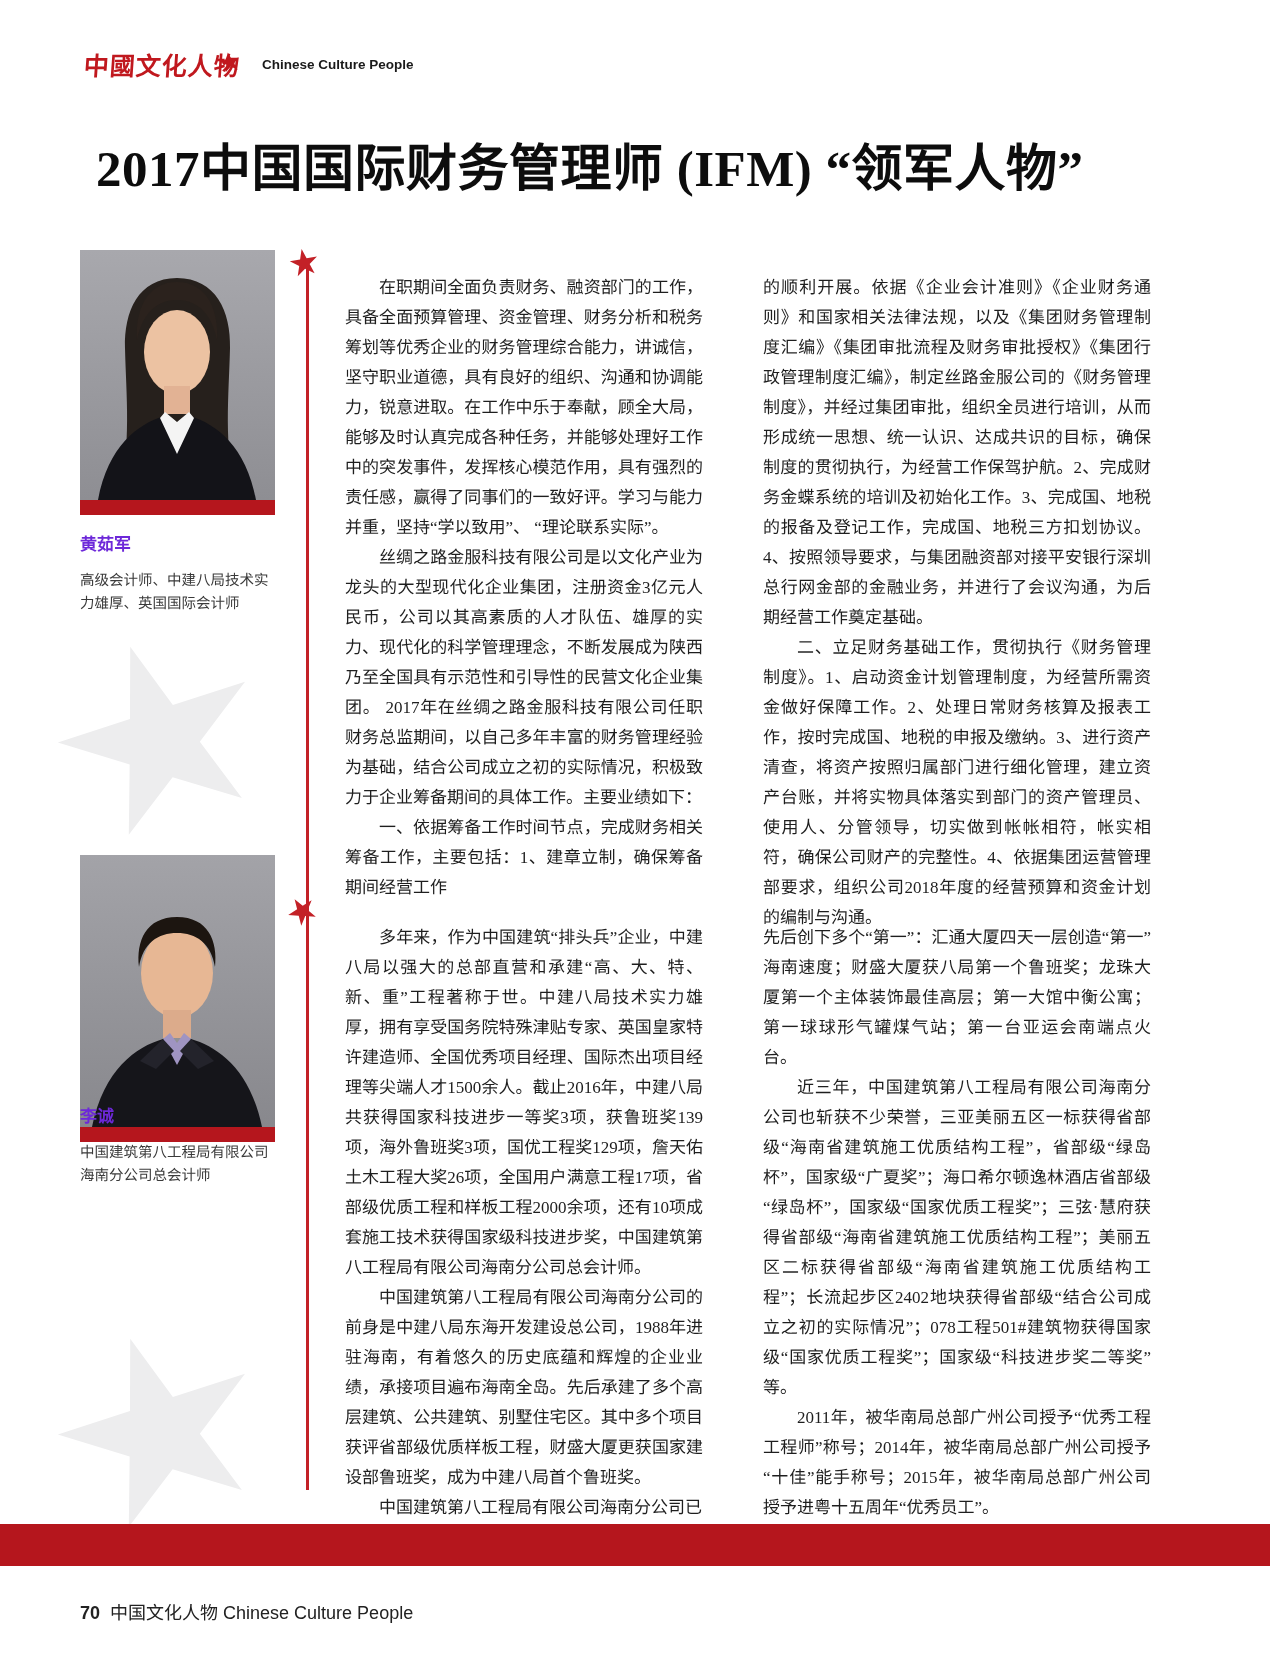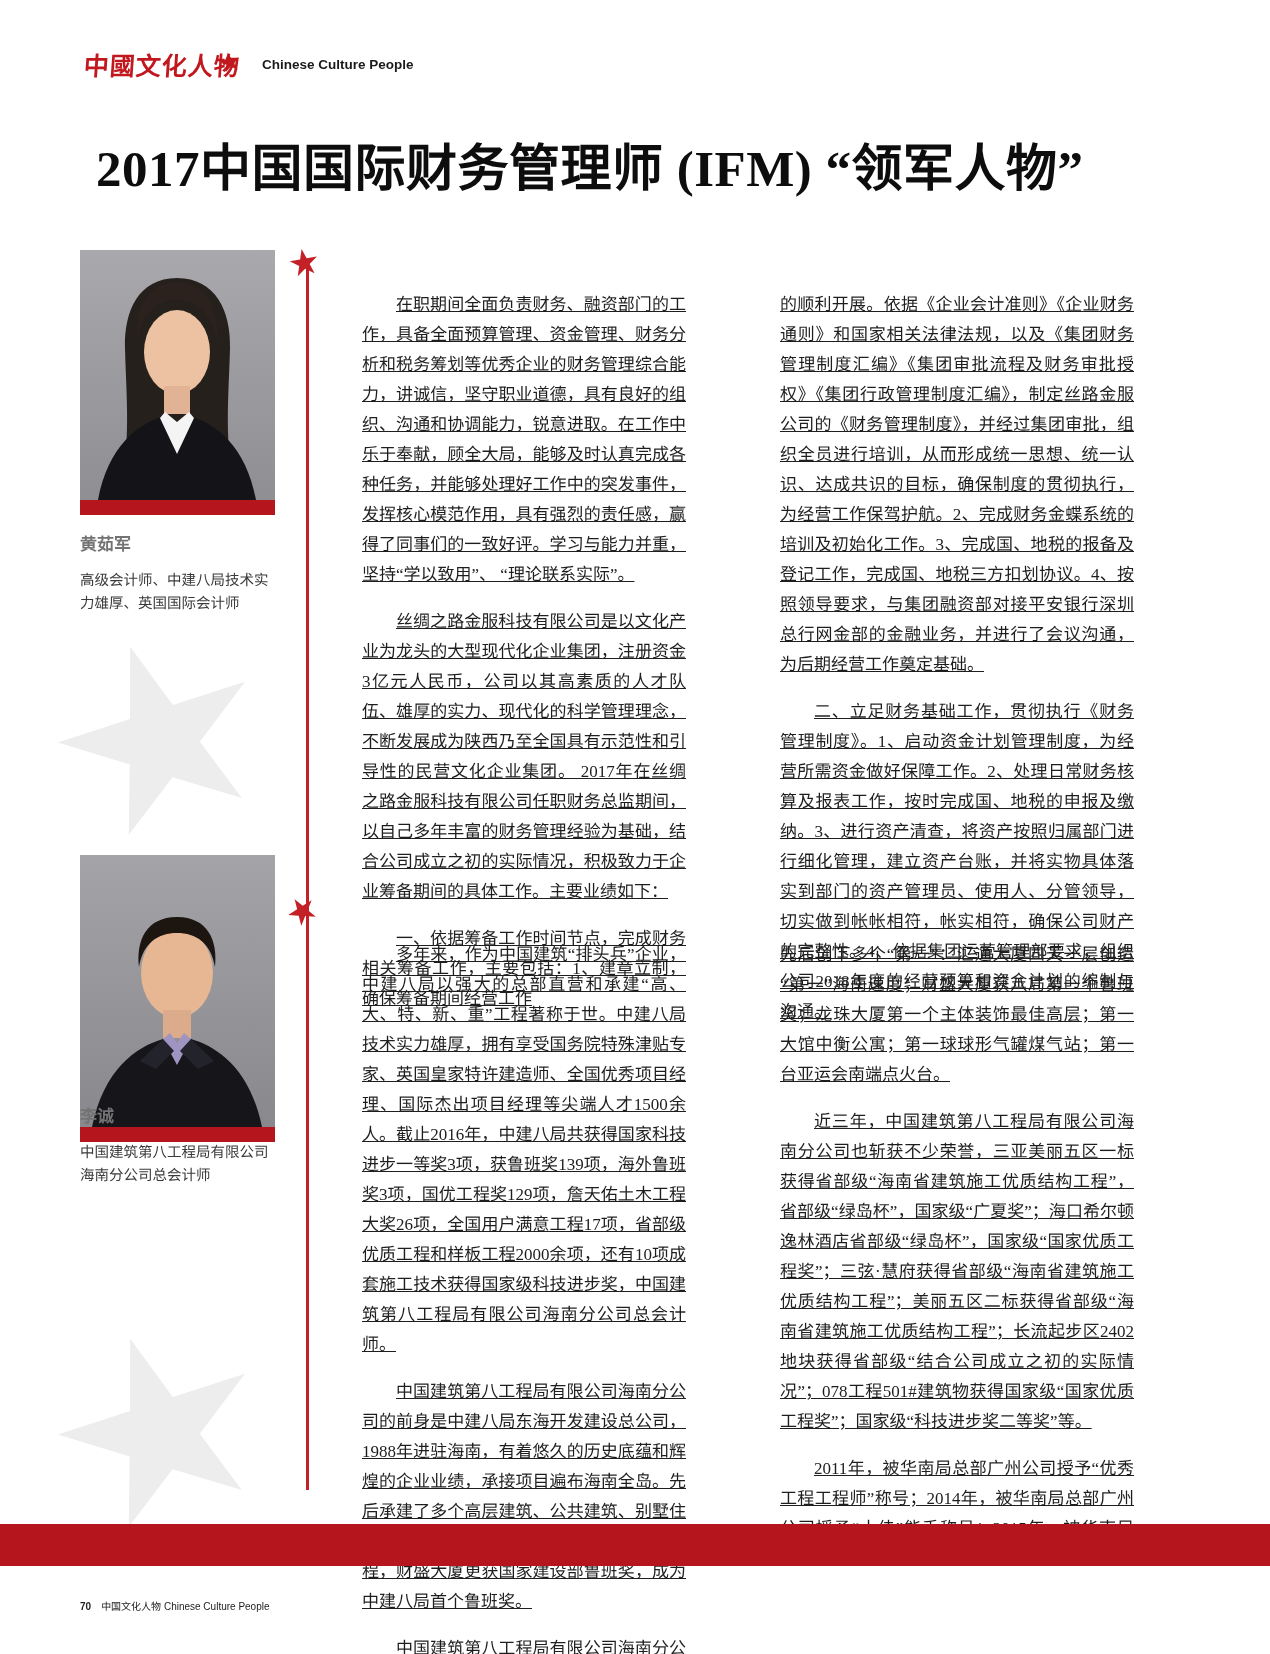--- a/index.html
+++ b/index.html
@@ -18,46 +18,46 @@
   
   .title{position:absolute;left:84px;top:126px;width:1090px;margin:12px;
          font-size:51px;font-weight:bold;color:#0d0d0d;letter-spacing:0.5px;line-height:1.25;}
 
   
   .photo-block{position:absolute;left:80px;width:195px;}
   .photo-block svg{display:block;}
   .photo-bar{height:15px;background:#b5161d;}
   .caption{position:absolute;left:80px;width:200px;
            font-family:"Liberation Sans","DejaVu Sans",sans-serif;}
-  .cap-name{font-size:17px;font-weight:bold;color:#737373;margin:0 0 14px 0;}
+  .cap-name{font-size:17px;font-weight:bold;color:#6d28d9;margin:0 0 14px 0;}
   .cap-line{font-size:14.5px;line-height:23px;color:#3a3a3a;margin:0 0 13px 0;}
 
   .watermark-star{position:absolute;width:205px;height:196px;background:#ededee;
       clip-path:polygon(50% 0%,61% 35%,98% 35%,68% 57%,79% 91%,50% 70%,21% 91%,32% 57%,2% 35%,39% 35%);
       transform:rotate(-18deg);}
 
   
   .divider{position:absolute;left:306px;top:268px;width:3px;height:1222px;background:#c32127;}
   .rail-star{position:absolute;font-size:36px;color:#c32127;line-height:1;
              font-family:"DejaVu Sans",sans-serif;}
   .rail-star.s1{left:288px;top:245px;transform:rotate(-10deg);}
   .rail-star.s2{left:286px;top:893px;transform:rotate(-32deg);}
 
   
   .col{position:absolute;text-align:justify;font-size:17px;line-height:30px;color:#1e1e1e;}
-  .col p{margin:17px;text-indent:2em;text-decoration:underline;}
+  .col p{margin:0;text-indent:2em;}
   .col p.no-indent{text-indent:0;}
   .c1{left:345px;width:358px;}
   .c2{left:763px;width:388px;}
   .sec1{top:273px;}
   .sec2{top:923px;}
 
   
   .footer-bar{position:absolute;left:0;top:1524px;width:1270px;height:42px;background:#b5161d;}
-  .footer-text{position:absolute;left:80px;top:1598px;font-size:10px;color:#222;
+  .footer-text{position:absolute;left:80px;top:1598px;font-size:18px;color:#222;
                font-family:"Liberation Sans","DejaVu Sans",sans-serif;}
   .footer-text .pagenum{font-weight:bold;margin-right:10px;}
 </style>
 </head>
 <body>
 
 <div class="page">
 
   <div class="logo-zh">中國文化人物</div>
   <div class="logo-star">★</div>

